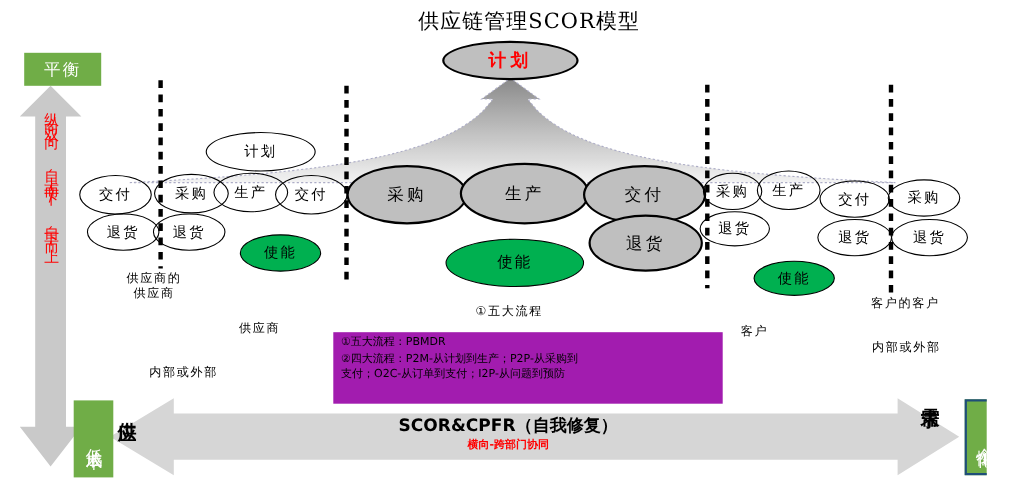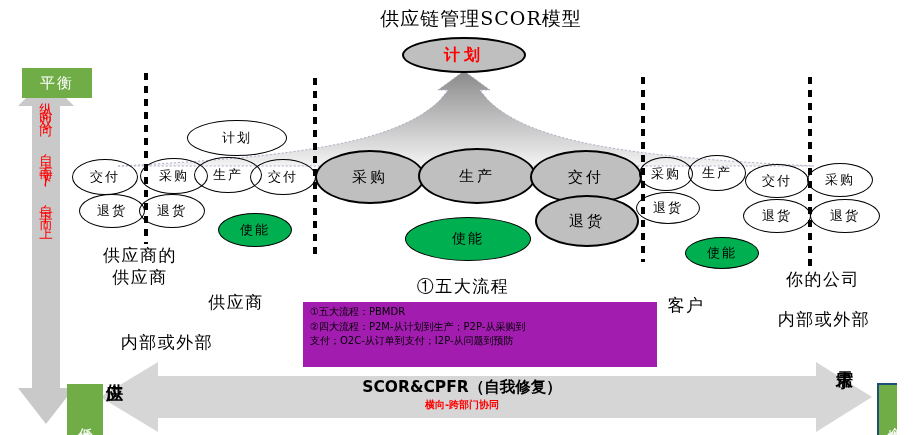--- a/index.html
+++ b/index.html
@@ -26,29 +26,28 @@
   }
   .el.gray{background:#BFBFBF;border-width:2px;font-size:15px;letter-spacing:3px;}
   .el.green{background:#00B050;border-width:1.5px;}
   .el.plan-top{
     background:#BFBFBF;border-width:2.5px;
     color:#FF0000;font-weight:bold;font-size:16px;letter-spacing:4px;
   }
   
   .lbl{
     position:absolute;transform:translateX(-50%);
-    font-size:17px;text-align:center;white-space:nowrap;z-index:3;
+    font-size:11px;text-align:center;white-space:nowrap;z-index:3;
     letter-spacing:1.5px;
-    font-family:Liberation Mono, monospace;
   }
   
   .gbox{
     position:absolute;background:#70AD47;color:#fff;
     display:flex;align-items:center;justify-content:center;
-    font-size:15px;z-index:3;box-sizing:border-box;letter-spacing:2px;margin-top:20px;
+    font-size:15px;z-index:3;box-sizing:border-box;letter-spacing:2px;
   }
   .vtext{
     writing-mode:vertical-rl;text-orientation:upright;
   }
   #personalization-box{border:2px solid #1F4E79;}
   .axis-word{
     position:absolute;font-weight:bold;font-size:17px;z-index:3;
     writing-mode:vertical-rl;text-orientation:upright;line-height:1;
   }
   #vertical-axis-text{
@@ -144,21 +143,21 @@
   </div>
 
   <div class="lbl two-line" style="left:140px;top:246px;">
     <div>供应商的</div>
     <div>供应商</div>
   </div>
   <div class="lbl" style="left:236px;top:291px;">供应商</div>
   <div class="lbl" style="left:167px;top:331px;">内部或外部</div>
   <div class="lbl" style="left:463px;top:275px;">①五大流程</div>
   <div class="lbl" style="left:686px;top:294px;">客户</div>
-  <div class="lbl" style="left:823px;top:268px;">你的公司</div>
+  <div class="lbl" style="left:823px;top:268px;">客户的客户</div>
   <div class="lbl" style="left:824px;top:308px;">内部或外部</div>
 
   <div id="note-box">
     <div>①五大流程：PBMDR</div>
     <div>②四大流程：P2M-从计划到生产；P2P-从采购到</div>
     <div>支付；O2C-从订单到支付；I2P-从问题到预防</div>
   </div>
 
   <div id="right-edge-line"></div>
 

